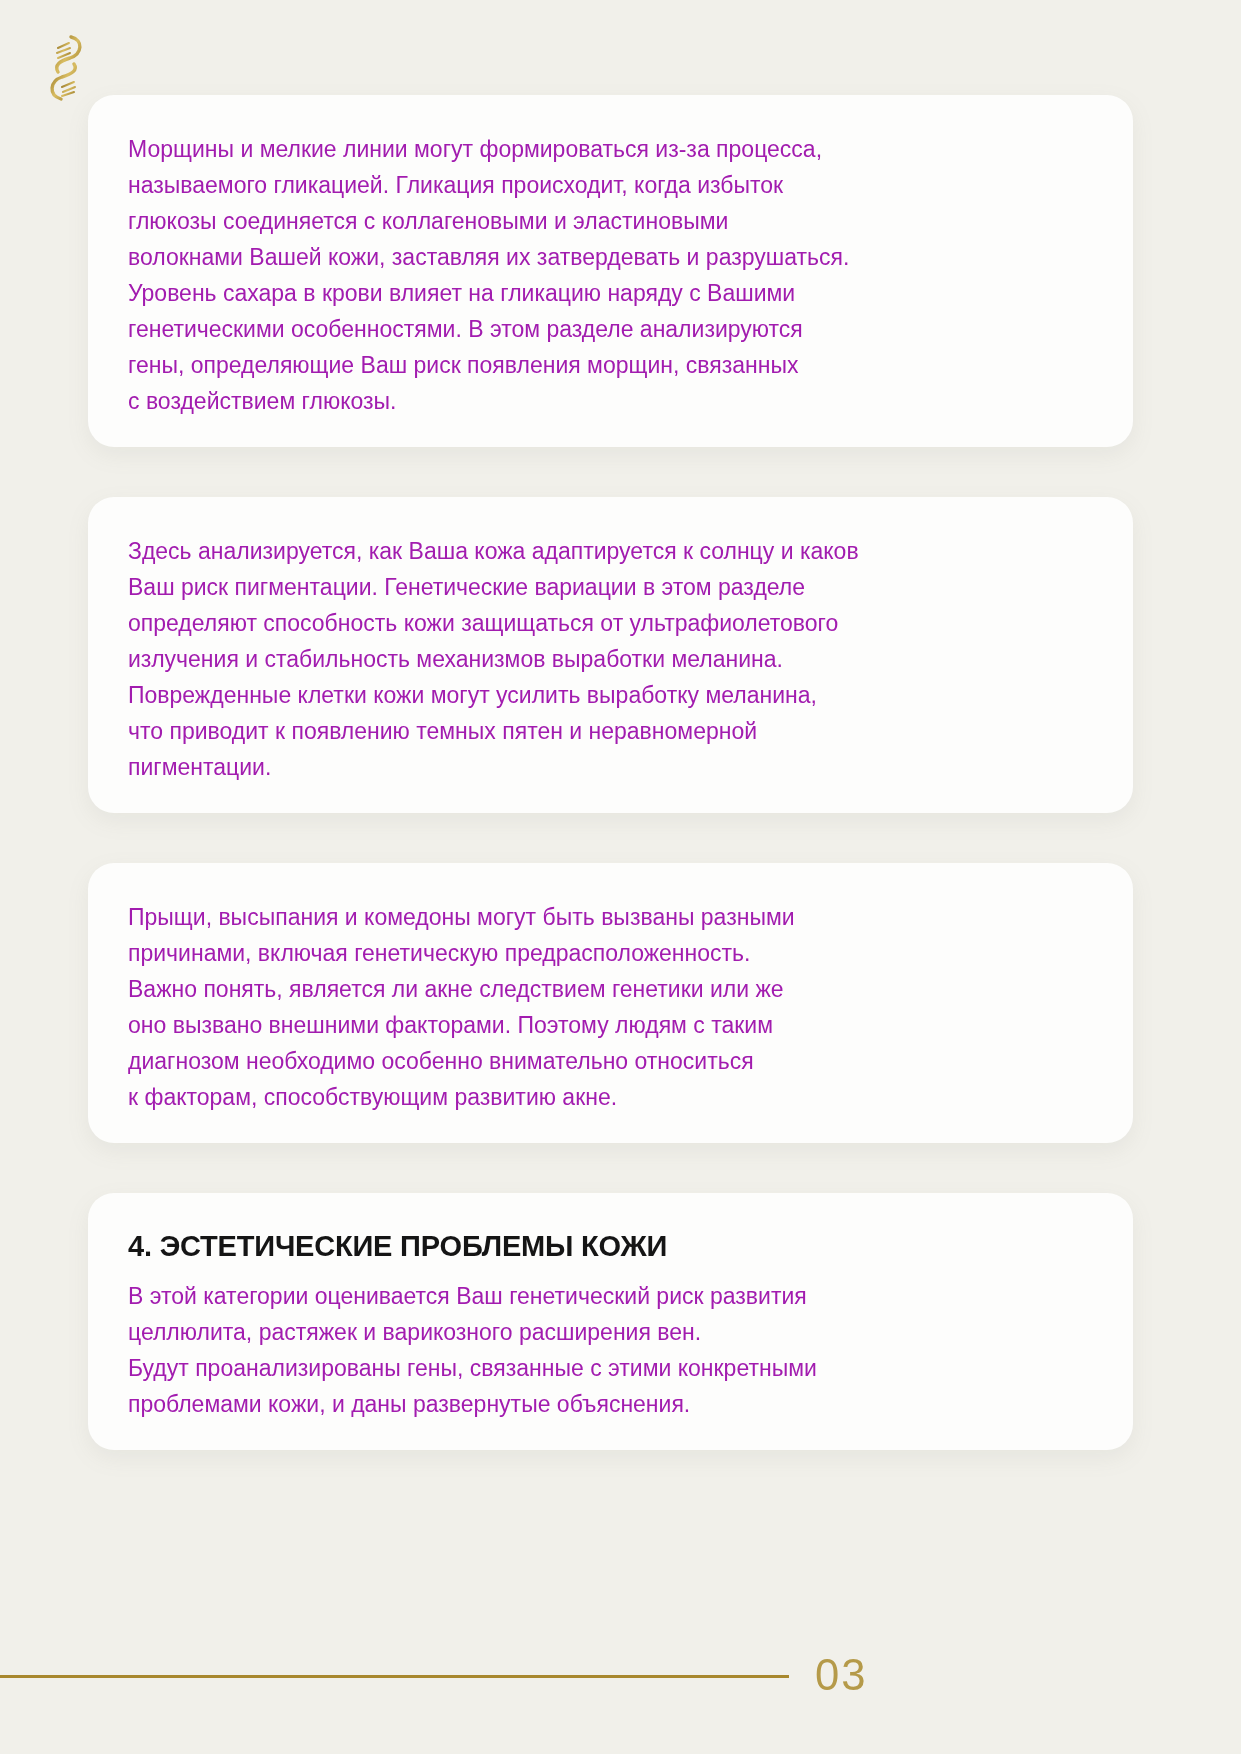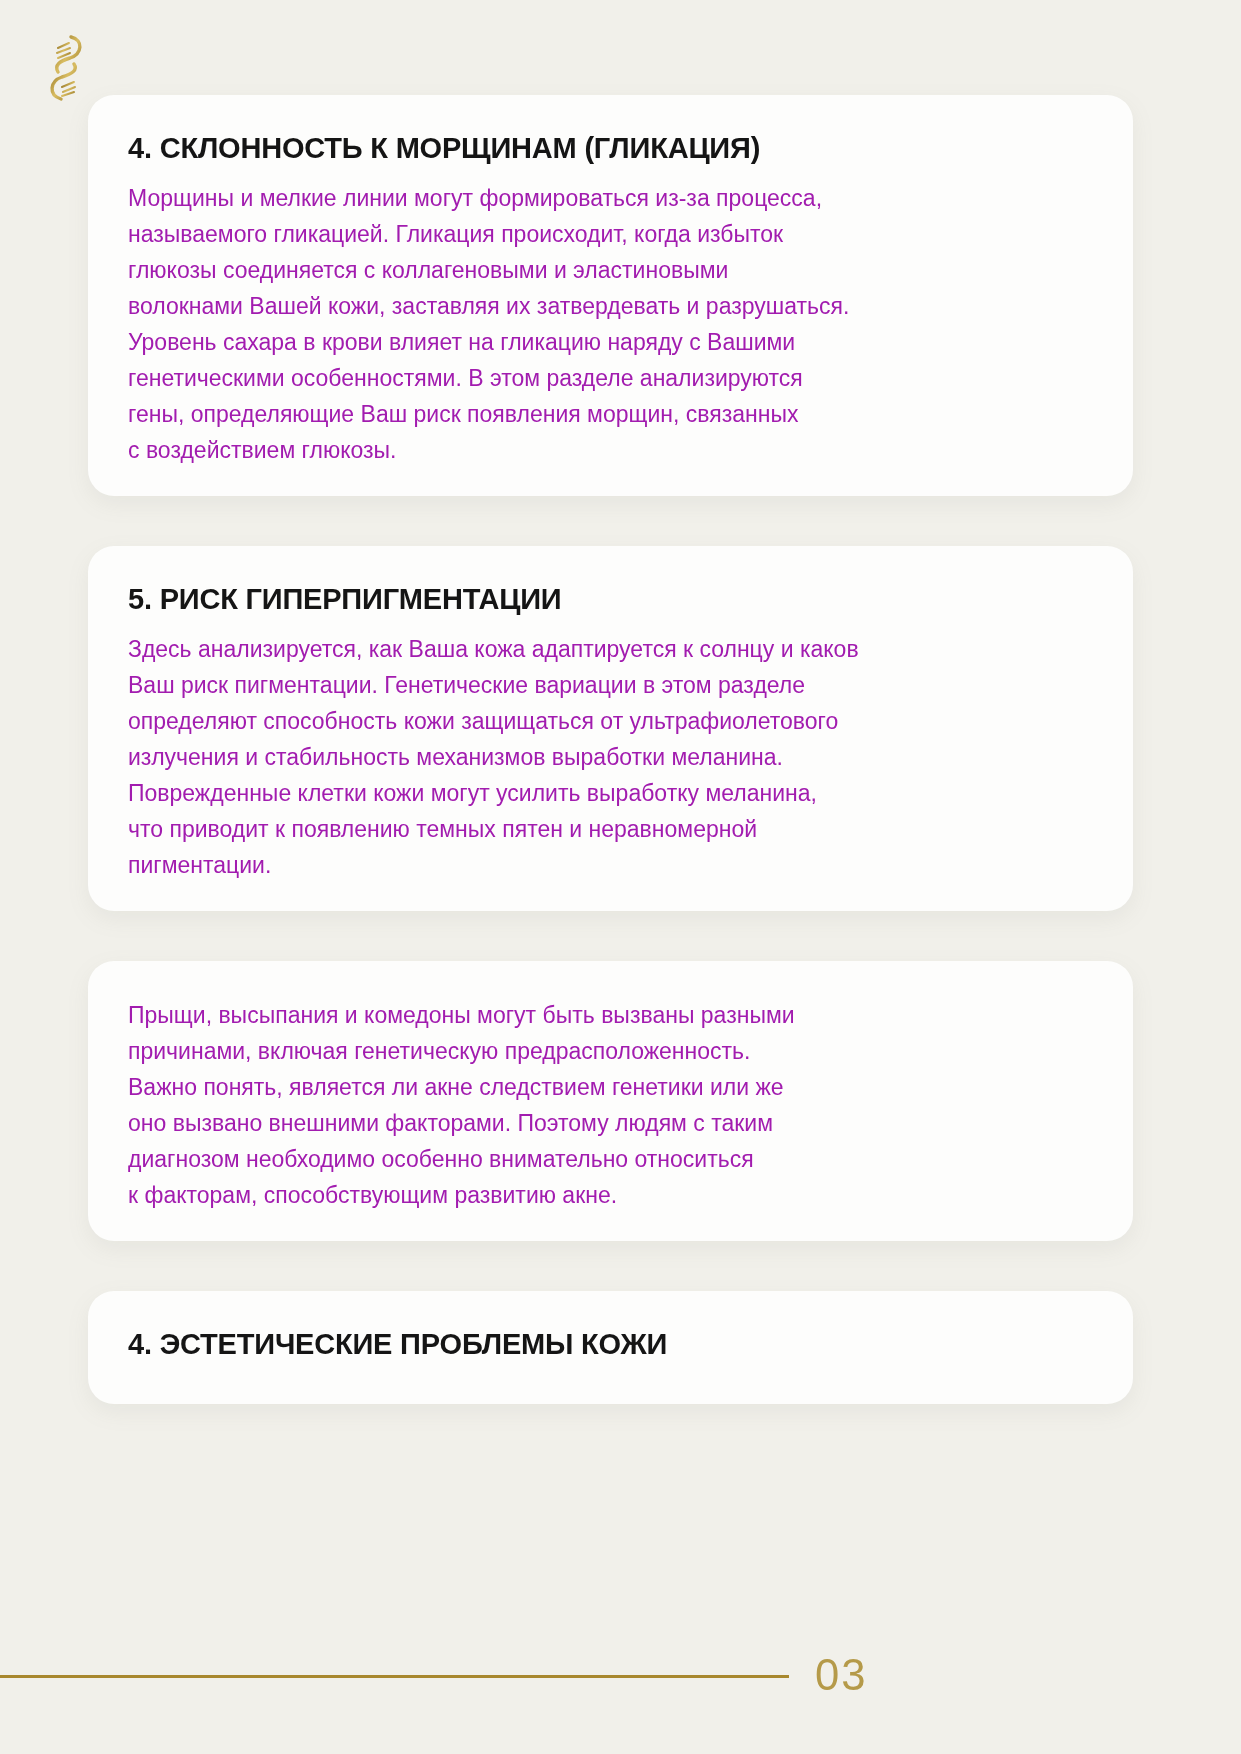--- a/index.html
+++ b/index.html
@@ -73,53 +73,55 @@
       <path d="M25 3 C 38 6 36 20 24 24 C 14 27 8 31 12 38" stroke="url(#gold)" stroke-width="3.4" fill="none" stroke-linecap="round"></path>
       <path d="M15 65 C 2 61 4 47 16 43 C 26 40 32 36 28 30" stroke="url(#gold)" stroke-width="3.4" fill="none" stroke-linecap="round"></path>
       <path d="M12 14 L23 9 M11 19 L24 14 M12 24 L24 19" stroke="url(#gold)" stroke-width="2" fill="none" stroke-linecap="round"></path>
       <path d="M28 48 L16 53 M29 53 L17 58 M28 58 L16 62" stroke="url(#gold)" stroke-width="2" fill="none" stroke-linecap="round"></path>
     </svg>
   </div>
 
   <div class="content">
 
     <div class="card">
-      <h2>4. СКЛОННОСТЬ К МОРЩИНАМ (ГЛИКАЦИЯ)</h2>
       <div class="body">Морщины и мелкие линии могут формироваться из-за процесса,
 называемого гликацией. Гликация происходит, когда избыток
 глюкозы соединяется с коллагеновыми и эластиновыми
 волокнами Вашей кожи, заставляя их затвердевать и разрушаться.
 Уровень сахара в крови влияет на гликацию наряду с Вашими
 генетическими особенностями. В этом разделе анализируются
 гены, определяющие Ваш риск появления морщин, связанных
 с воздействием глюкозы.</div>
     </div>
 
     <div class="card">
-      <h2>5. РИСК ГИПЕРПИГМЕНТАЦИИ</h2>
       <div class="body">Здесь анализируется, как Ваша кожа адаптируется к солнцу и каков
 Ваш риск пигментации. Генетические вариации в этом разделе
 определяют способность кожи защищаться от ультрафиолетового
 излучения и стабильность механизмов выработки меланина.
 Поврежденные клетки кожи могут усилить выработку меланина,
 что приводит к появлению темных пятен и неравномерной
 пигментации.</div>
     </div>
 
     <div class="card">
       <div class="body">Прыщи, высыпания и комедоны могут быть вызваны разными
 причинами, включая генетическую предрасположенность.
 Важно понять, является ли акне следствием генетики или же
 оно вызвано внешними факторами. Поэтому людям с таким
 диагнозом необходимо особенно внимательно относиться
 к факторам, способствующим развитию акне.</div>
     </div>
 
     <div class="card">
       <h2>4. ЭСТЕТИЧЕСКИЕ ПРОБЛЕМЫ КОЖИ</h2>
+      <div class="body">В этой категории оценивается Ваш генетический риск развития
+целлюлита, растяжек и варикозного расширения вен.
+Будут проанализированы гены, связанные с этими конкретными
+проблемами кожи, и даны развернутые объяснения.</div>
     </div>
 
   </div>
 
   <div class="footer">
     <div class="rule"></div>
     <div class="pagenum">03</div>
   </div>
 
 </div>

